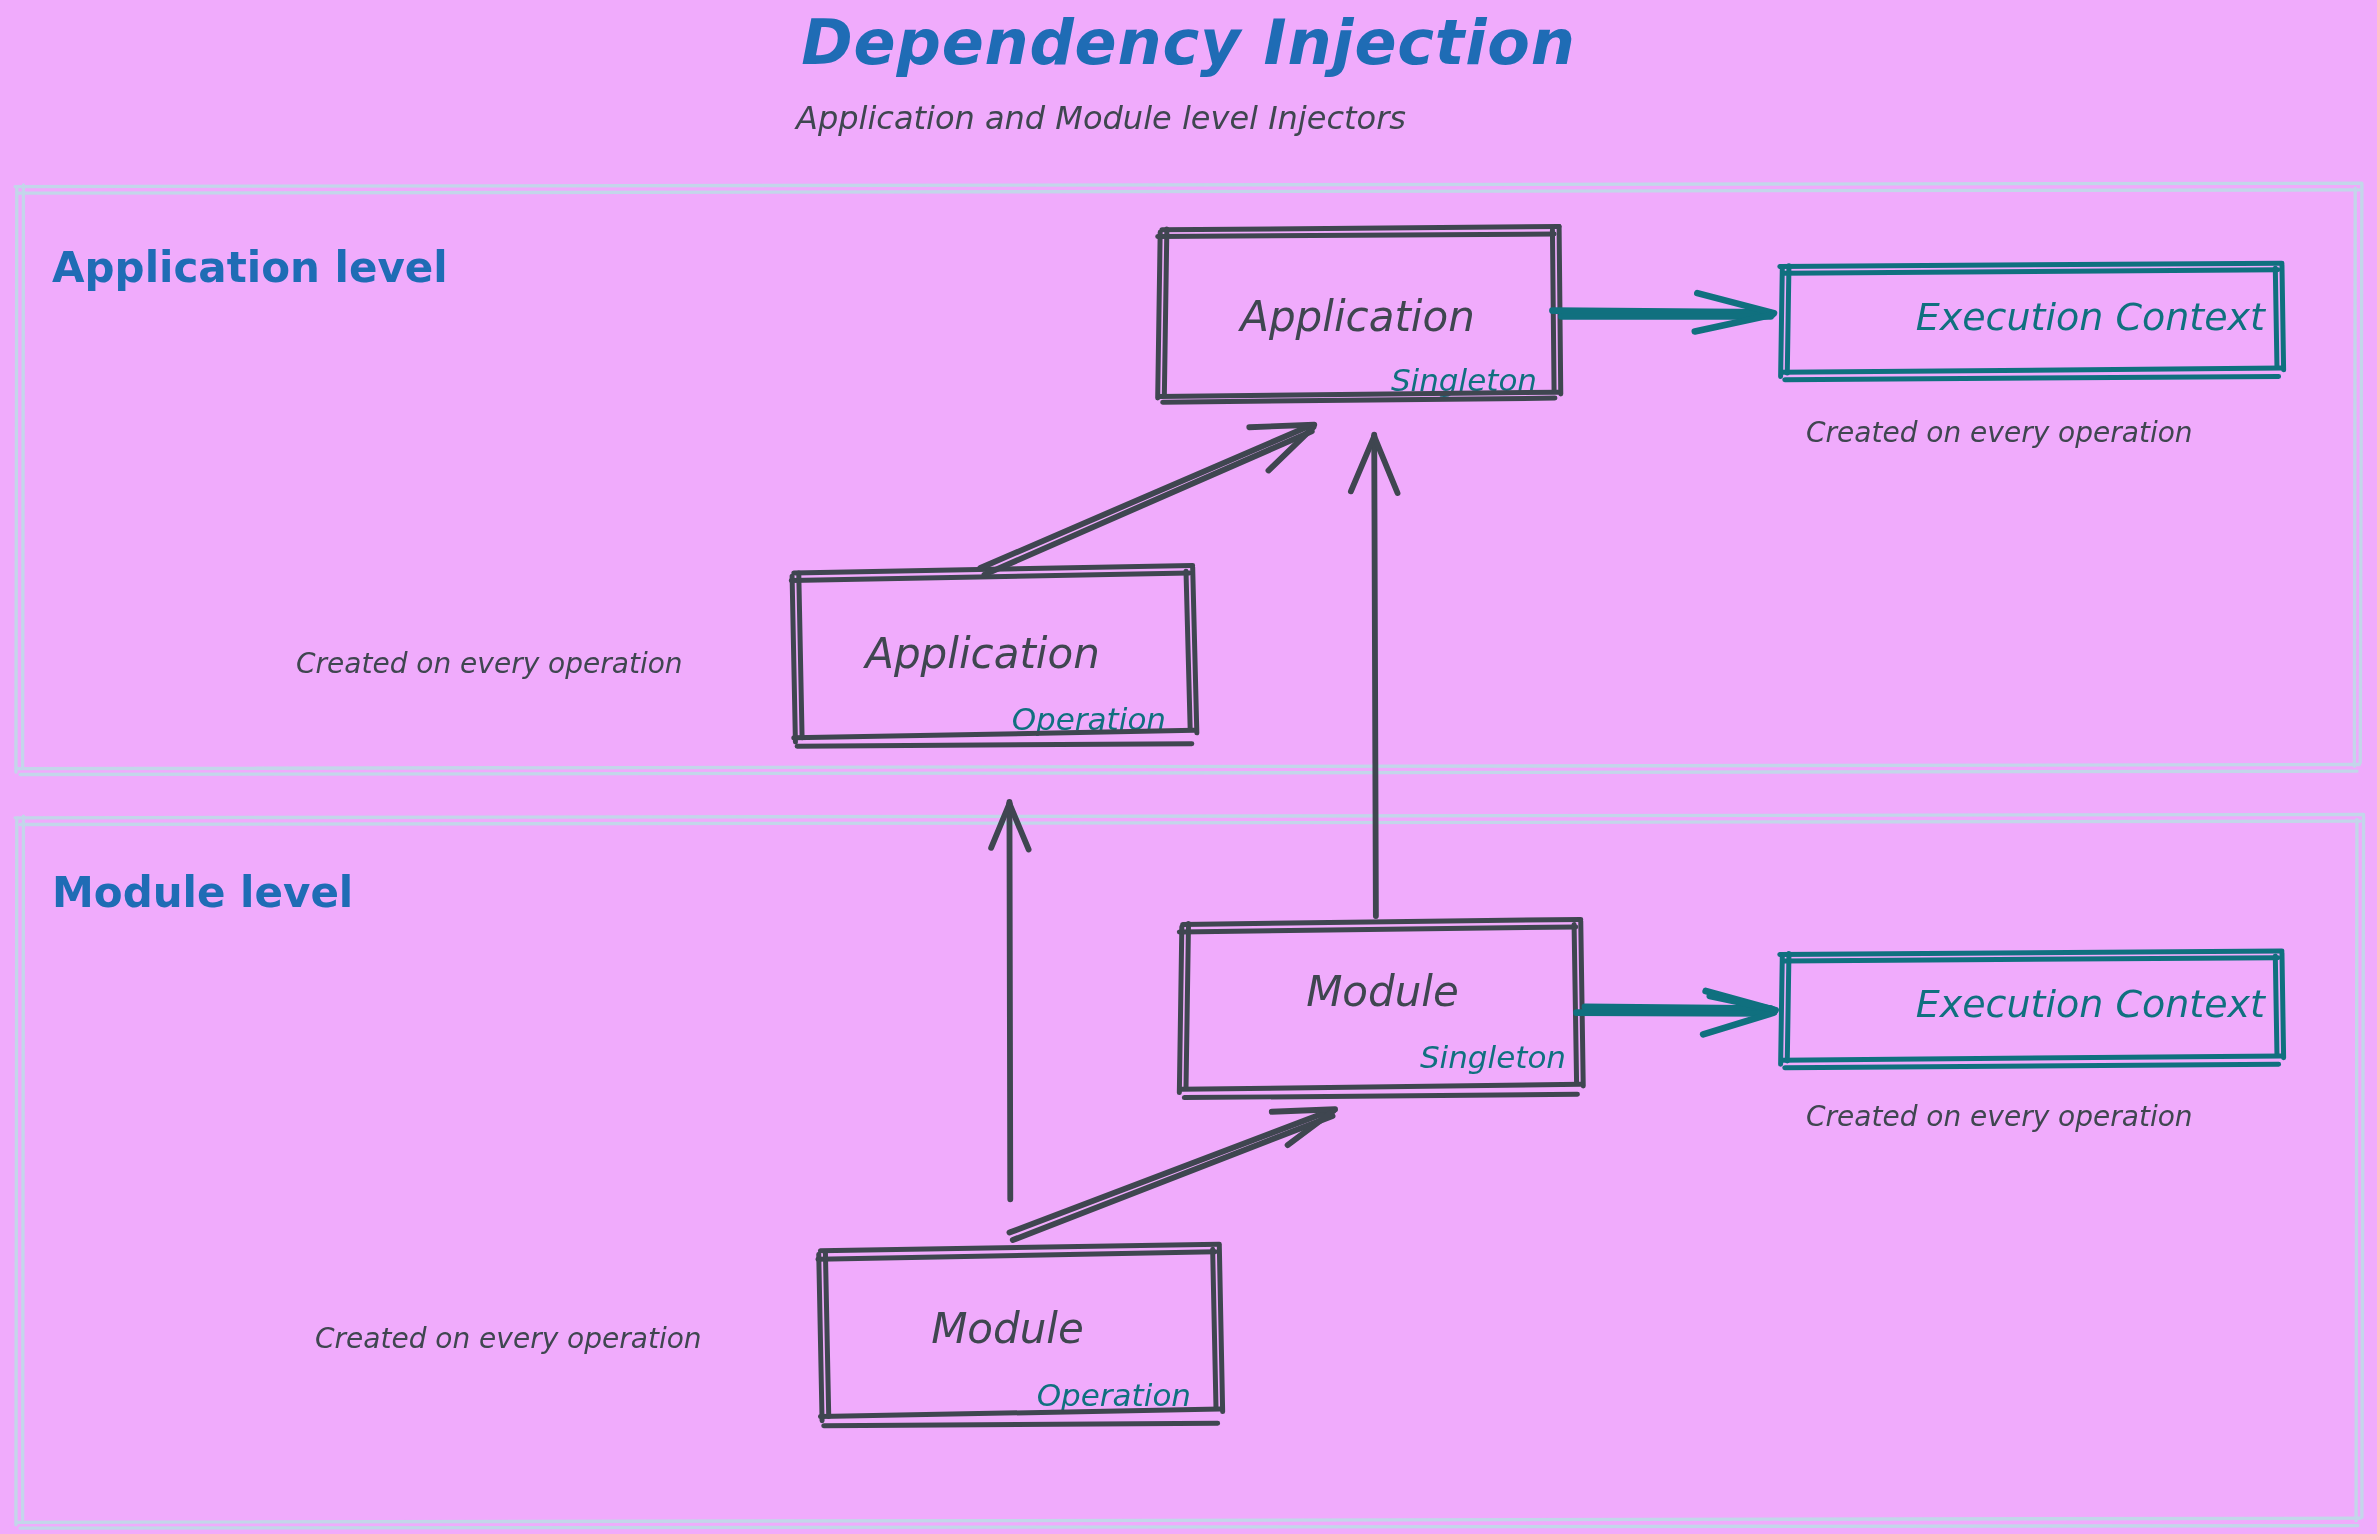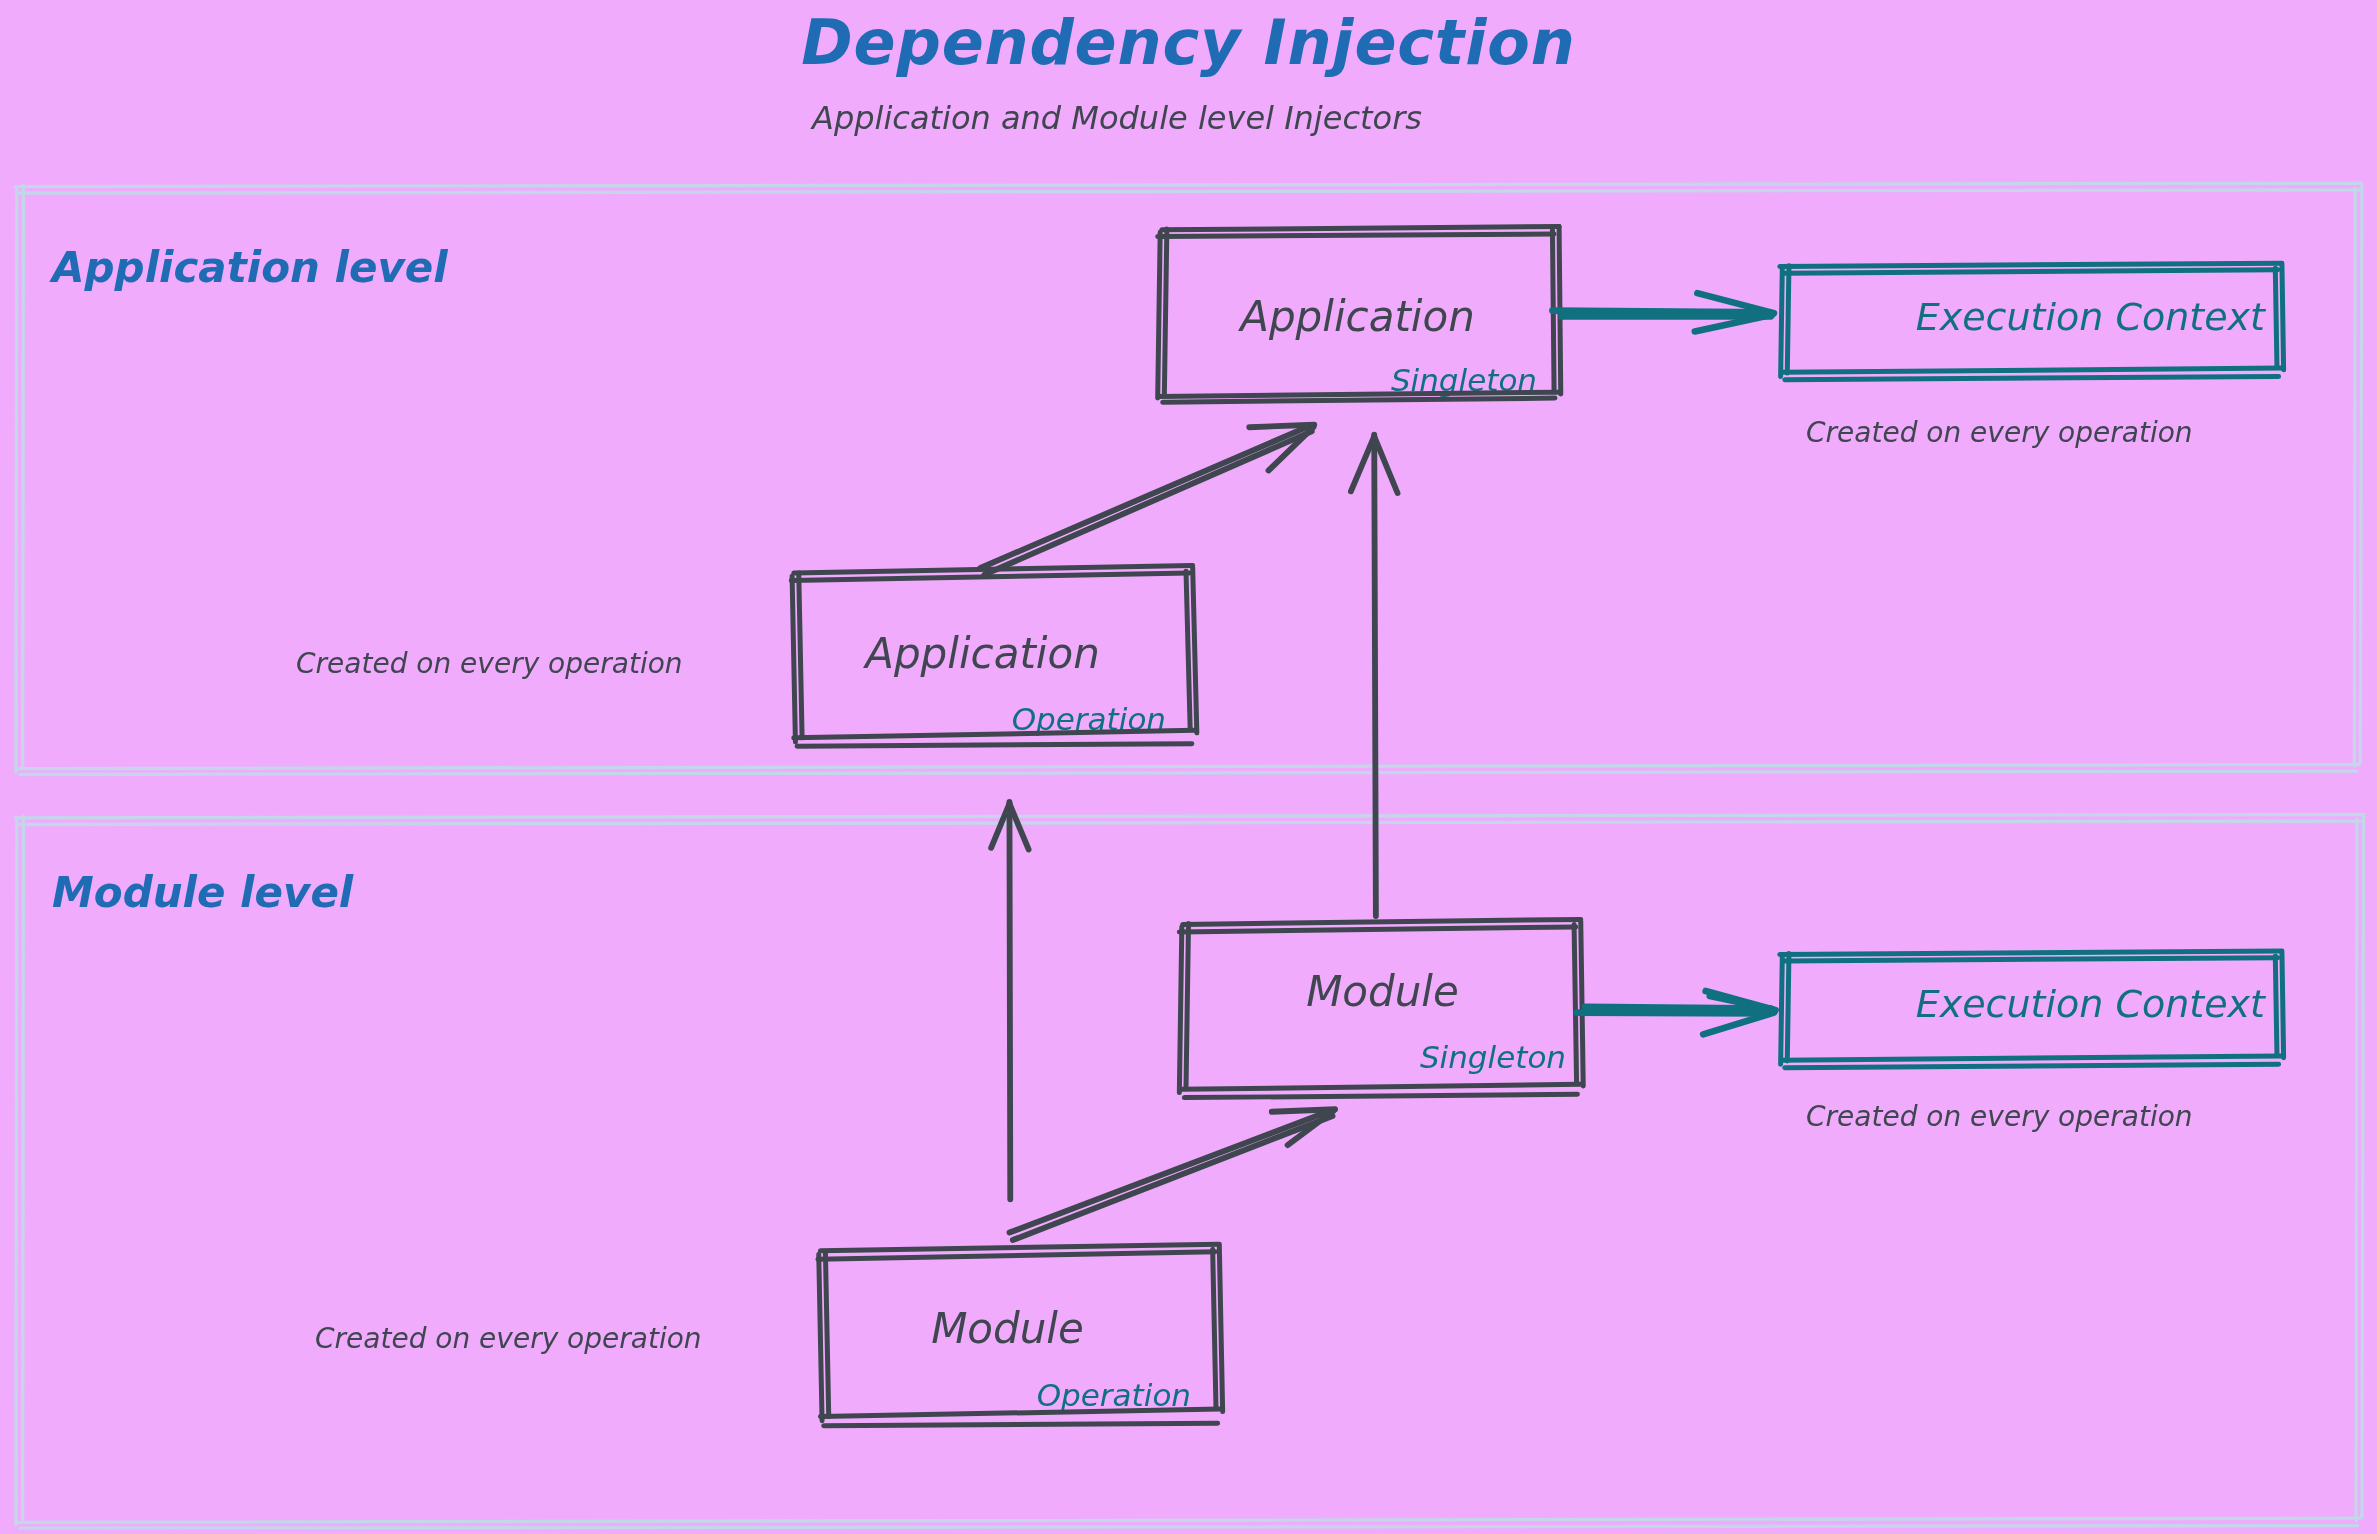--- a/index.html
+++ b/index.html
@@ -44,27 +44,25 @@
     letter-spacing: 0.8px;
     color: #1f6cb5;
   }
   #subtitle {
     left: 0; top: 102px; width: 2202px;
     text-align: center;
     white-space: nowrap;
     font-size: 32px;
     font-style: italic;
     color: #3f4650;
-    padding-left: 16px;
   }
 
   
   .level-label {
     font-size: 42px;
-    font-style: italic;
     font-weight: 600;
     color: #1f6cb5;
   }
   #label-app-level  { left: 52px; top: 247px; }
   #label-mod-level  { left: 52px; top: 872px; }
 
   
   .node-title {
     font-size: 42px;
     font-style: italic;

